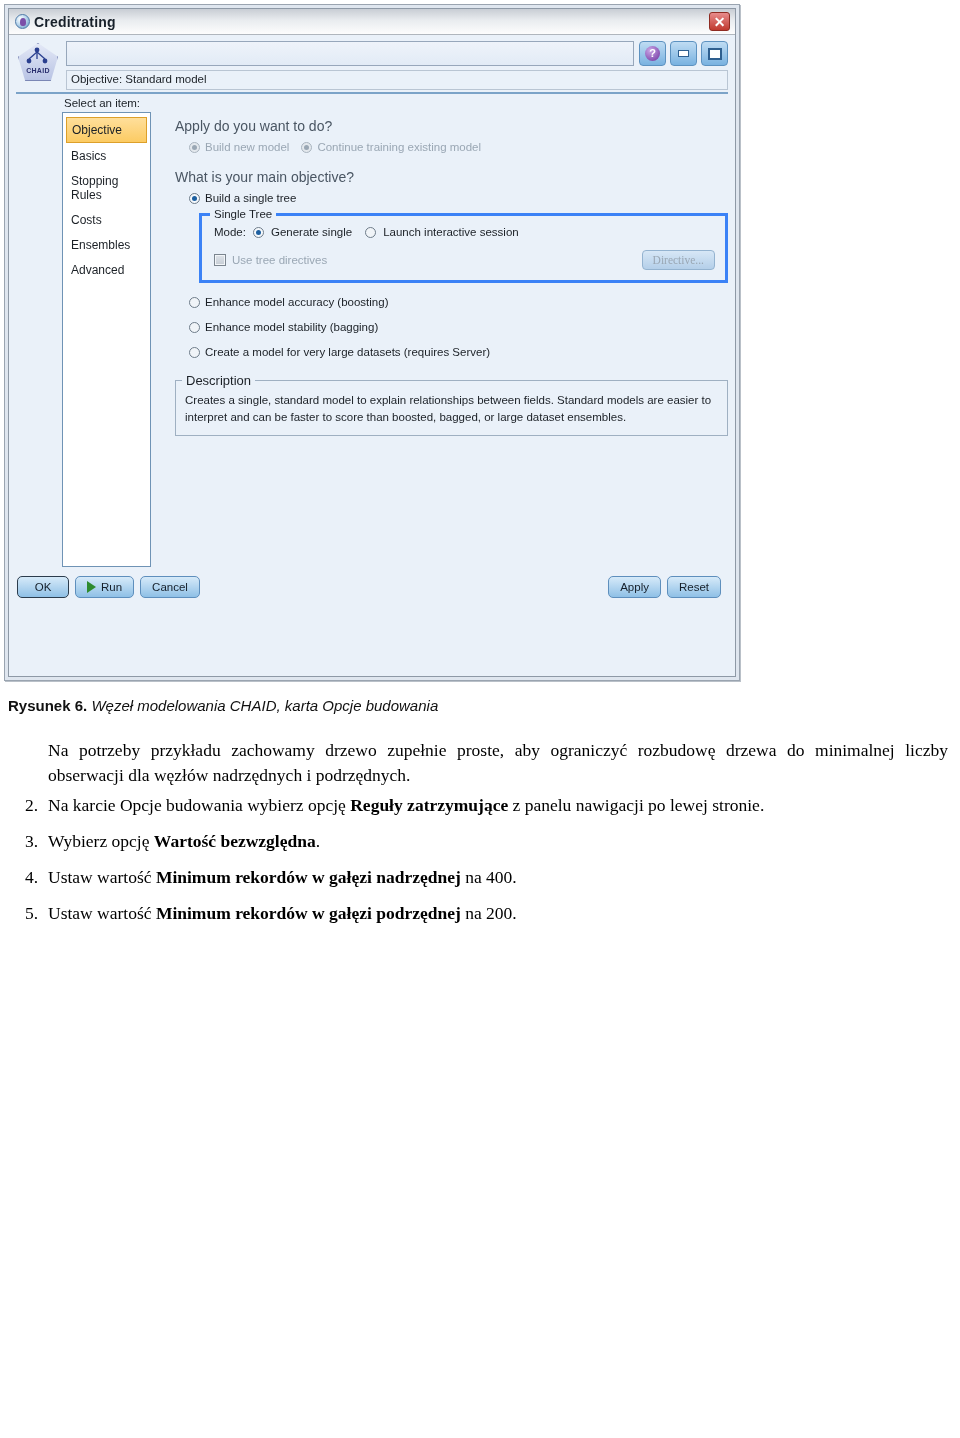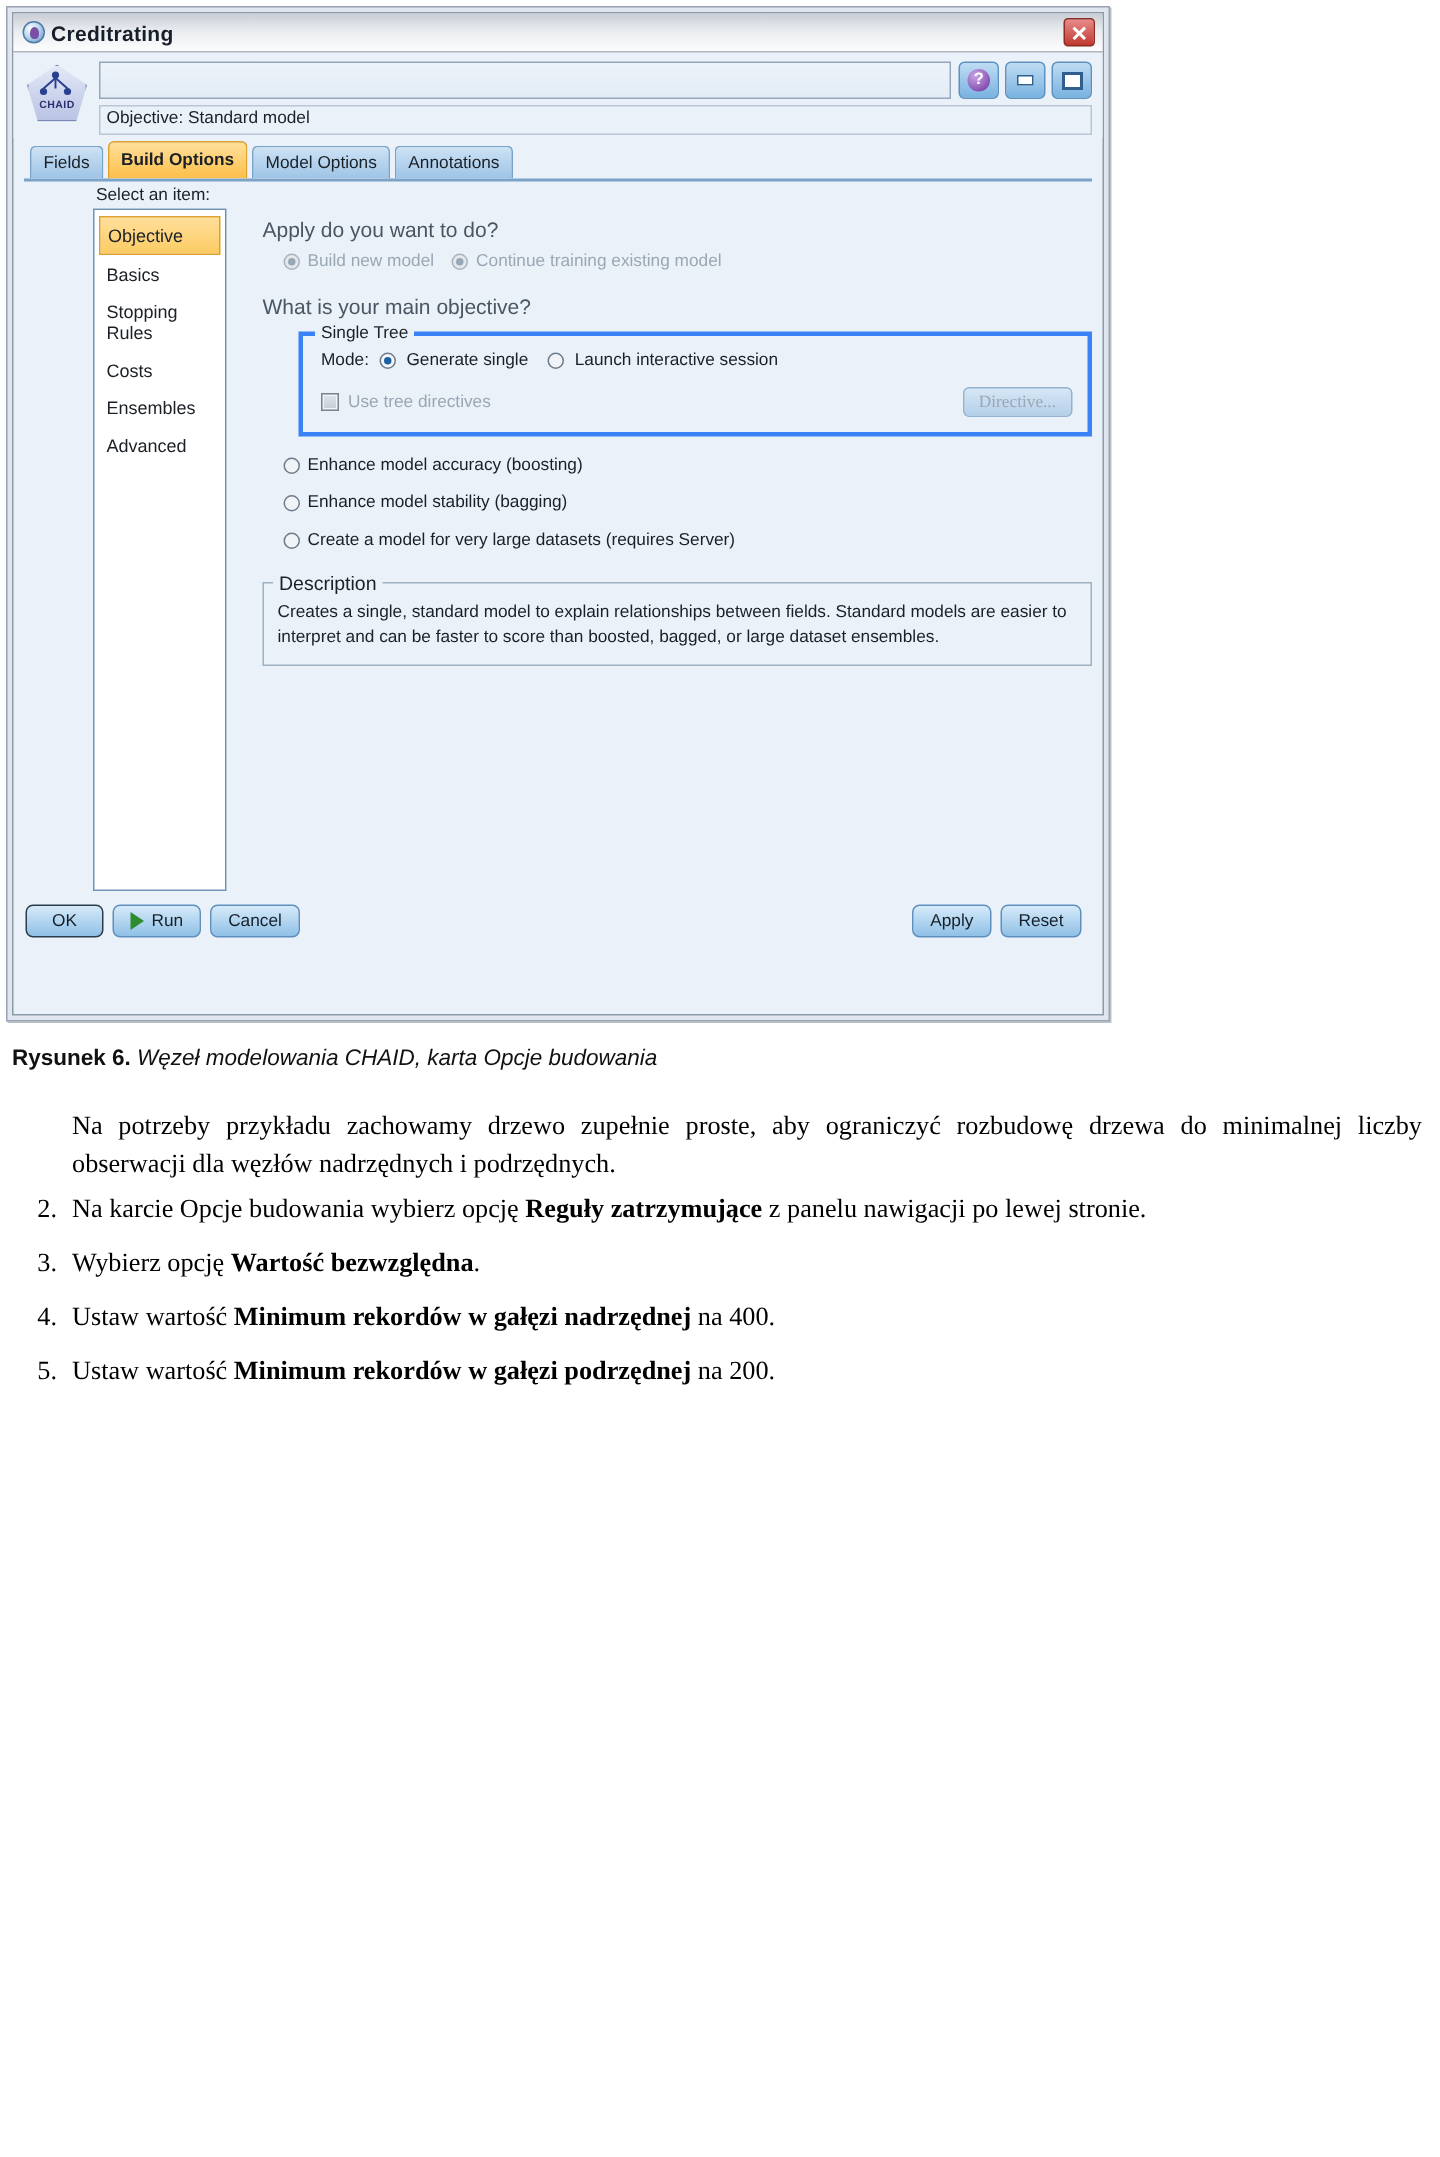--- a/index.html
+++ b/index.html
@@ -275,26 +275,20 @@
               </div>
               <div class="hdr-btn">
                 <span class="max-gly"></span>
               </div>
             </div>
           </div>
           <div class="obj-bar">Objective: Standard model</div>
         </div>
       </div>
 
-      <div class="tabs">
-        <div class="tab">Fields</div>
-        <div class="tab sel">Build Options</div>
-        <div class="tab">Model Options</div>
-        <div class="tab">Annotations</div>
-      </div>
       <div class="tabs-line"></div>
 
       <div class="bodywrap">
 
         <div class="leftcol">
           <div class="sel-label">Select an item:</div>
           <div class="navlist">
             <div class="navitem sel">Objective</div>
             <div class="navitem">Basics</div>
             <div class="navitem">Stopping Rules</div>
@@ -310,20 +304,24 @@
 
           <div class="rrow dim">
             <span class="radio dimdot"></span>
             <span>Build new model</span>
             <span class="radio dimdot" style="margin-left:7px"></span>
             <span>Continue training existing model</span>
           </div>
 
           <div class="q2">What is your main objective?</div>
 
+          <div class="rrow on">
+            <span class="radio dot"></span>
+            <span>Build a single tree</span>
+          </div>
 
           <div class="group">
             <span class="gtitle">Single Tree</span>
 
             <div class="moderow">
               <span>Mode:</span>
               <span class="radio dot"></span>
               <span>Generate single</span>
               <span class="radio empty" style="margin-left:6px"></span>
               <span>Launch interactive session</span>

